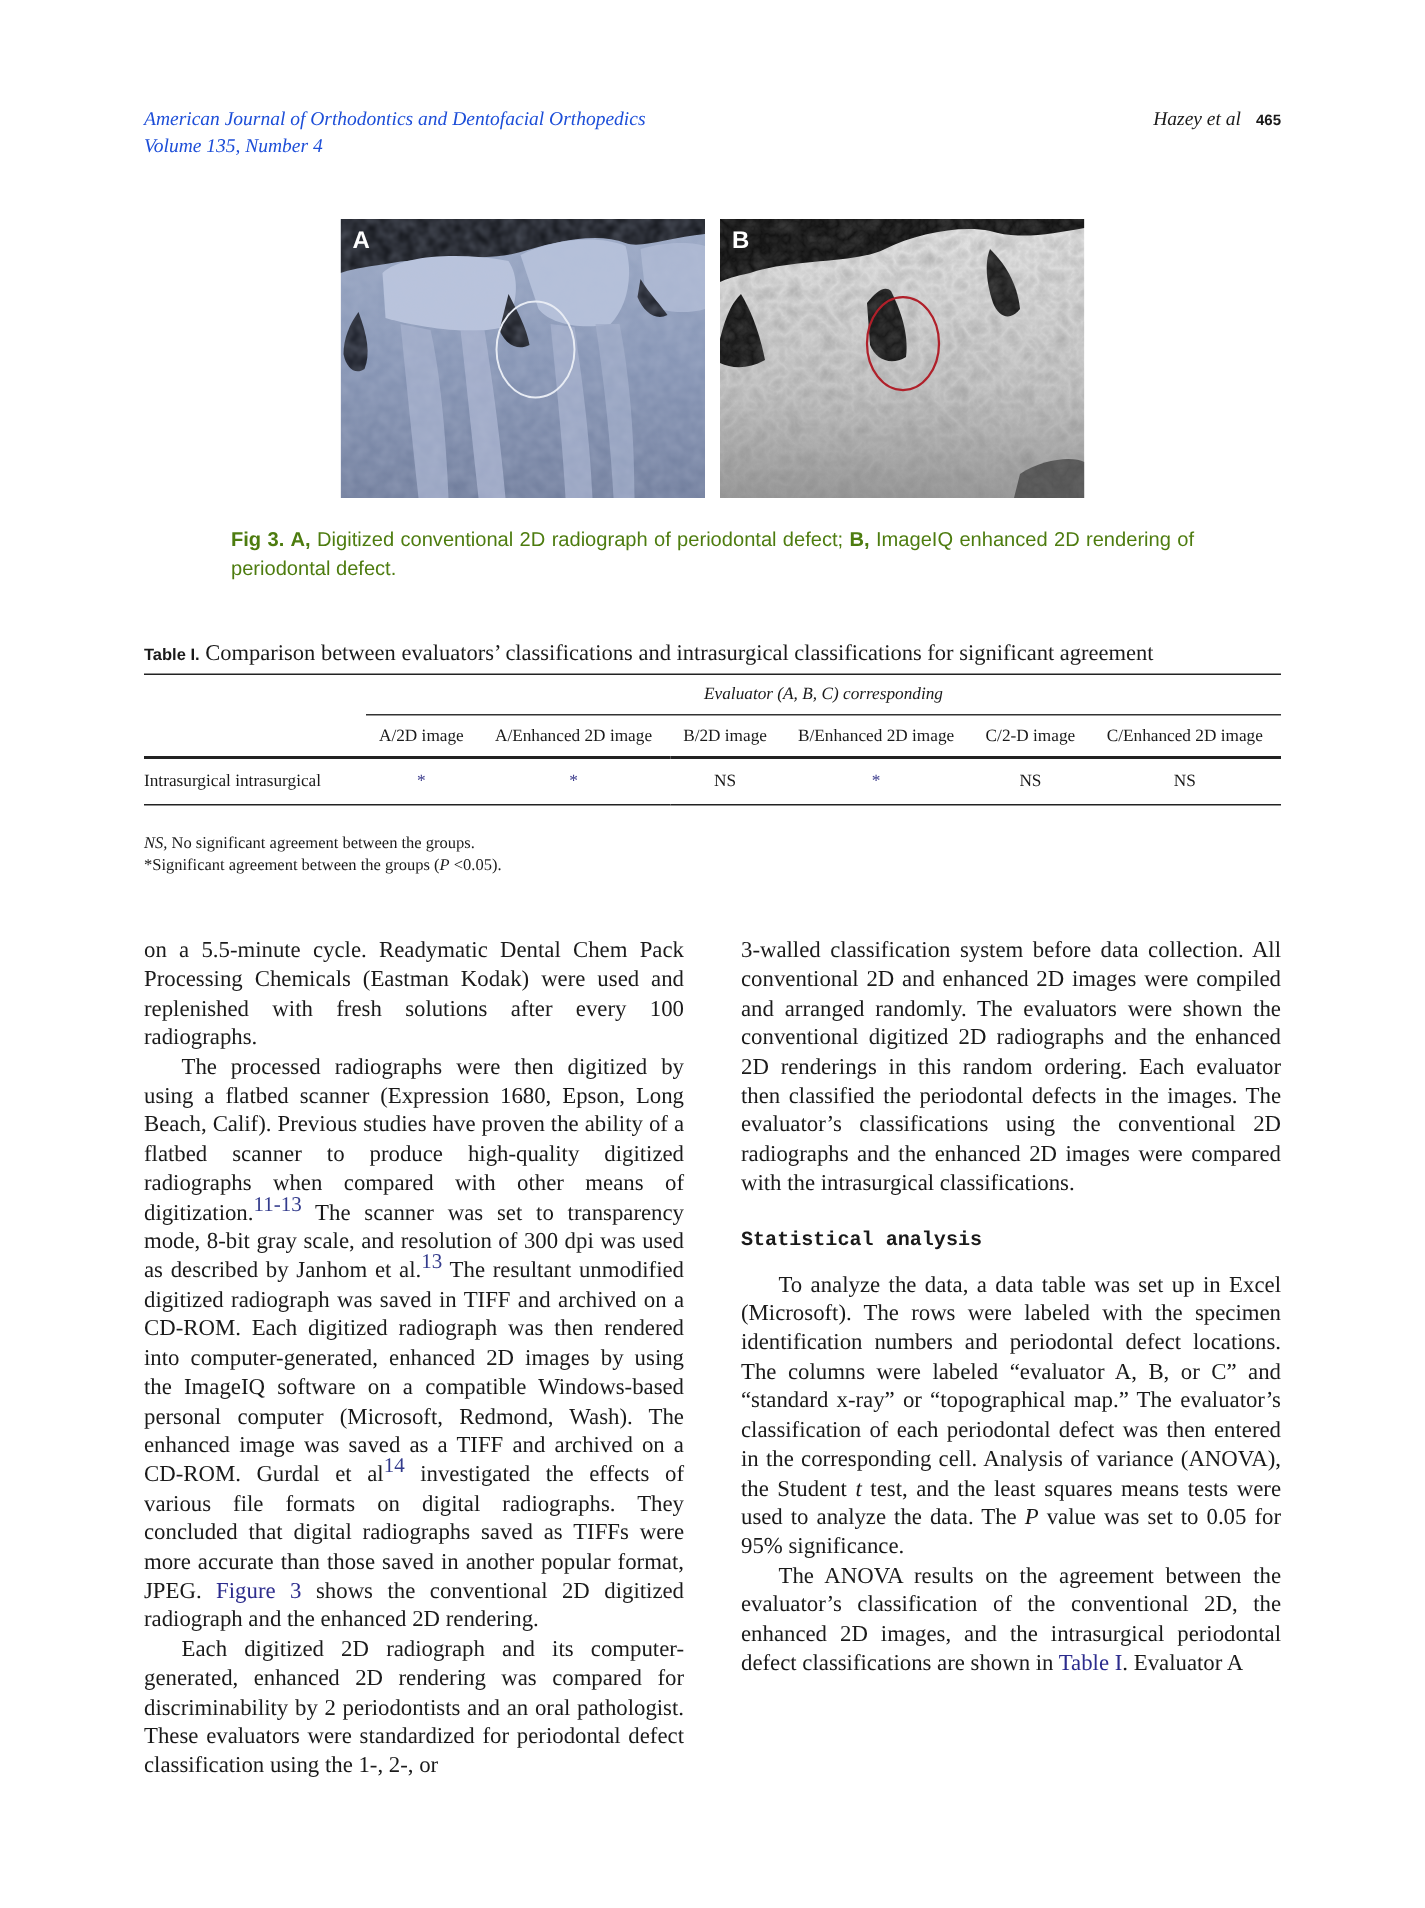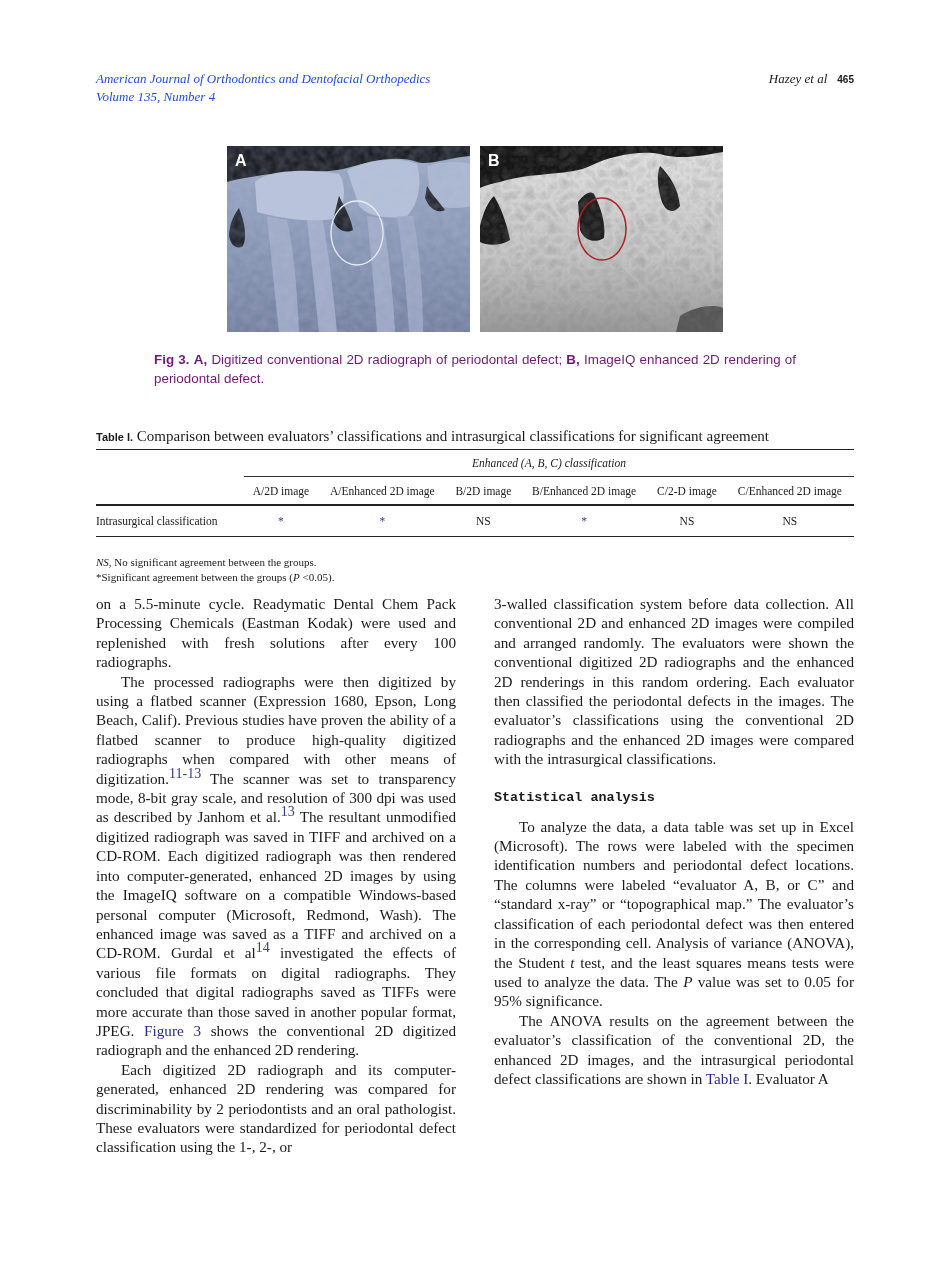--- a/index.html
+++ b/index.html
@@ -16,42 +16,42 @@
   
   .panel { position: absolute; top: 146px; height: 186px; overflow: hidden; }
   .panel svg { display: block; }
   .panel-a { left: 227px; width: 243px; }
   .panel-b { left: 480px; width: 243px; }
   .panel-label { position: absolute; left: 8px; top: 6px; color: #fff;
                  font-family: "Liberation Sans", "DejaVu Sans", sans-serif; font-weight: bold; font-size: 16px; }
 
   
   .fig-caption { left: 154px; top: 350px; width: 642px; font-family: "Liberation Sans", "DejaVu Sans", sans-serif;
-                 font-size: 13.4px; line-height: 19px; text-align: justify; color: #701a75; }
+                 font-size: 13.4px; line-height: 19px; text-align: justify; color: #4d7c0f; }
   .fig-caption b { font-weight: bold; }
 
   
   .table-wrap { left: 96px; top: 426px; width: 758px; }
   .tbl-title { font-size: 15px; line-height: 20px; white-space: nowrap; }
   .tbl-title .lbl { font-family: "Liberation Sans", "DejaVu Sans", sans-serif; font-weight: bold; font-size: 11px; }
   .rule-top { border-top: 1.4px solid #222; margin-top: 2px; }
   .grp-head { text-align: center; font-style: italic; font-size: 11.5px; height: 26px; line-height: 26px;
               margin-left: 148px; padding-left: 0; }
   .grp-rule { margin-left: 148px; border-top: 1px solid #333; }
   table.data { border-collapse: collapse; width: 758px; font-size: 11.5px; }
   table.data th { font-weight: normal; white-space: nowrap; height: 27px; padding: 0 4px;
                   border-bottom: 2px solid #222; text-align: center; }
   table.data td { height: 28px; text-align: center; border-bottom: 1px solid #222; }
   table.data td.rowh { text-align: left; padding-left: 0; white-space: nowrap; }
   table.data th.blank { border-bottom: 2px solid #222; }
   .star { color: #3b3b8c; }
   .tbl-notes { font-size: 11px; line-height: 15px; margin-top: 18px; }
 
   
-  .col { position: absolute; top: 594px; width: 360px; font-size: 15.2px; line-height: 19.4px; text-align: justify; }
+  .col { position: absolute; top: 624px; width: 360px; font-size: 15.2px; line-height: 19.4px; text-align: justify; }
   .col-left { left: 96px; }
   .col-right { left: 494px; }
   .col p { margin: 0; }
   .col p.ind { text-indent: 25px; }
   .col sup { font-size: 14px; line-height: 0; color: #333b8c; vertical-align: 6px; }
   .link { color: #2b2b8c; }
   .sec { font-family: Liberation Mono, monospace; font-weight: bold; font-size: 13.4px;
          margin: 20px 0 10px 0; line-height: 18px; }
   .sec.caps { font-size: 13.6px; }
 </style>
@@ -133,37 +133,37 @@
   <b>Fig 3.</b>
   <b>A,</b><span> Digitized conventional 2D radiograph of periodontal defect; </span><b>B,</b><span> ImageIQ enhanced 2D rendering of periodontal defect.</span>
 </div>
 
 <div class="abs table-wrap">
   <div class="tbl-title">
     <span class="lbl">Table I.</span>
     <span>Comparison between evaluators’ classifications and intrasurgical classifications for significant agreement</span>
   </div>
   <div class="rule-top"></div>
-  <div class="grp-head">Enhanced (A, B, C) classification</div>
+  <div class="grp-head">Evaluator (A, B, C) corresponding</div>
   <div class="grp-rule"></div>
   <table class="data">
     <thead>
       <tr>
         <th class="blank" style="width:140px"></th>
         <th>A/2D image</th>
         <th>A/Enhanced 2D image</th>
         <th>B/2D image</th>
         <th>B/Enhanced 2D image</th>
         <th>C/2-D image</th>
         <th>C/Enhanced 2D image</th>
       </tr>
     </thead>
     <tbody>
       <tr>
-        <td class="rowh">Intrasurgical classification</td>
+        <td class="rowh">Intrasurgical intrasurgical</td>
         <td class="star">*</td>
         <td class="star">*</td>
         <td>NS</td>
         <td class="star">*</td>
         <td>NS</td>
         <td>NS</td>
       </tr>
     </tbody>
   </table>
   <div class="tbl-notes">

